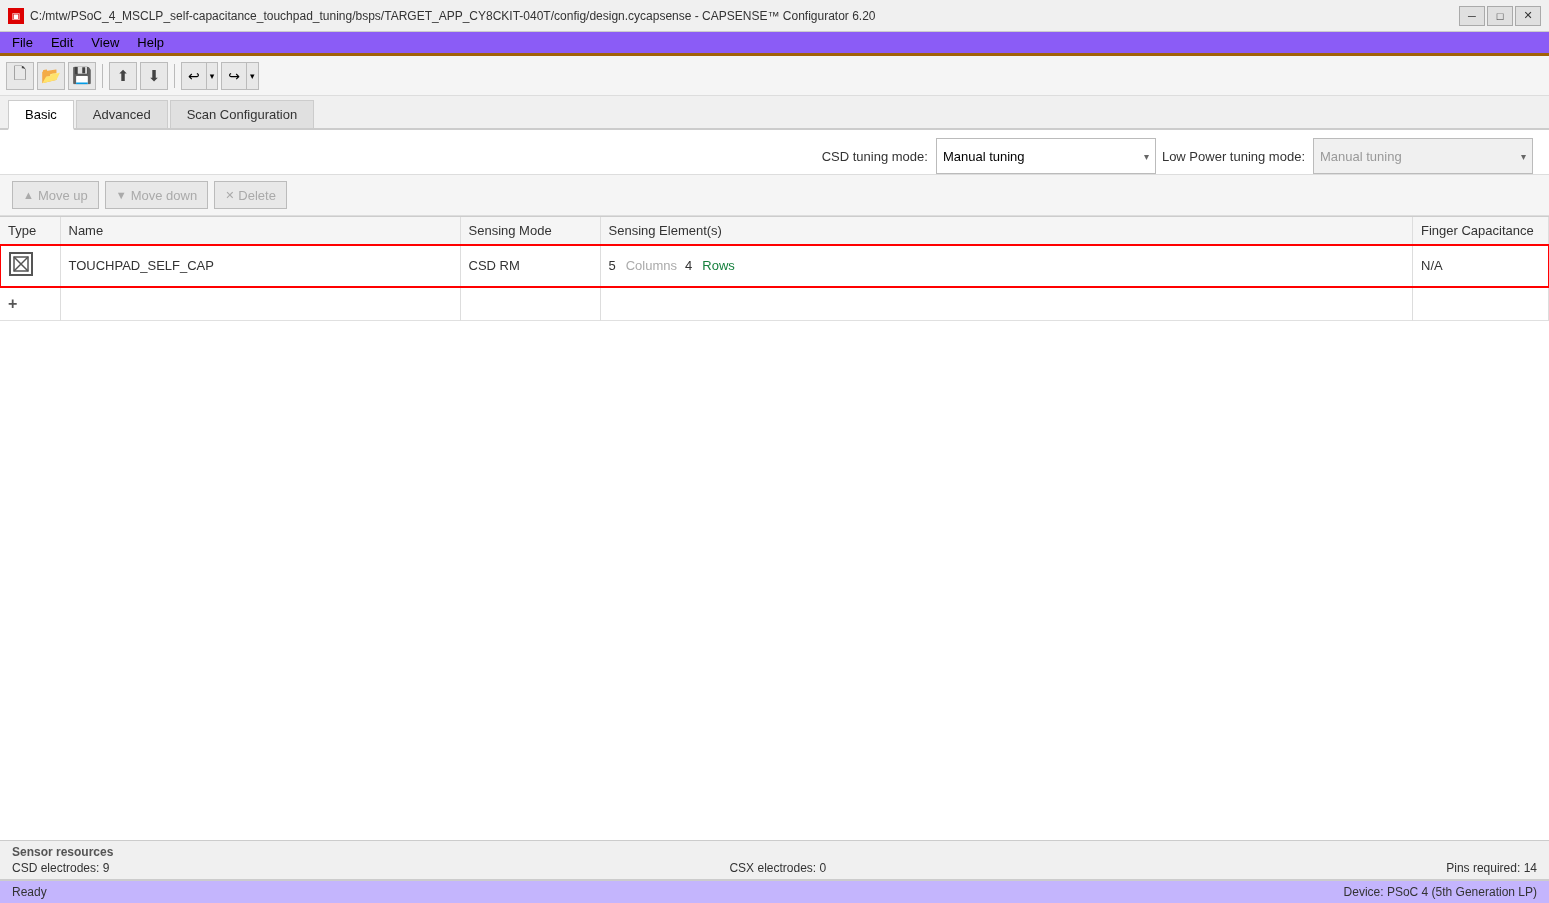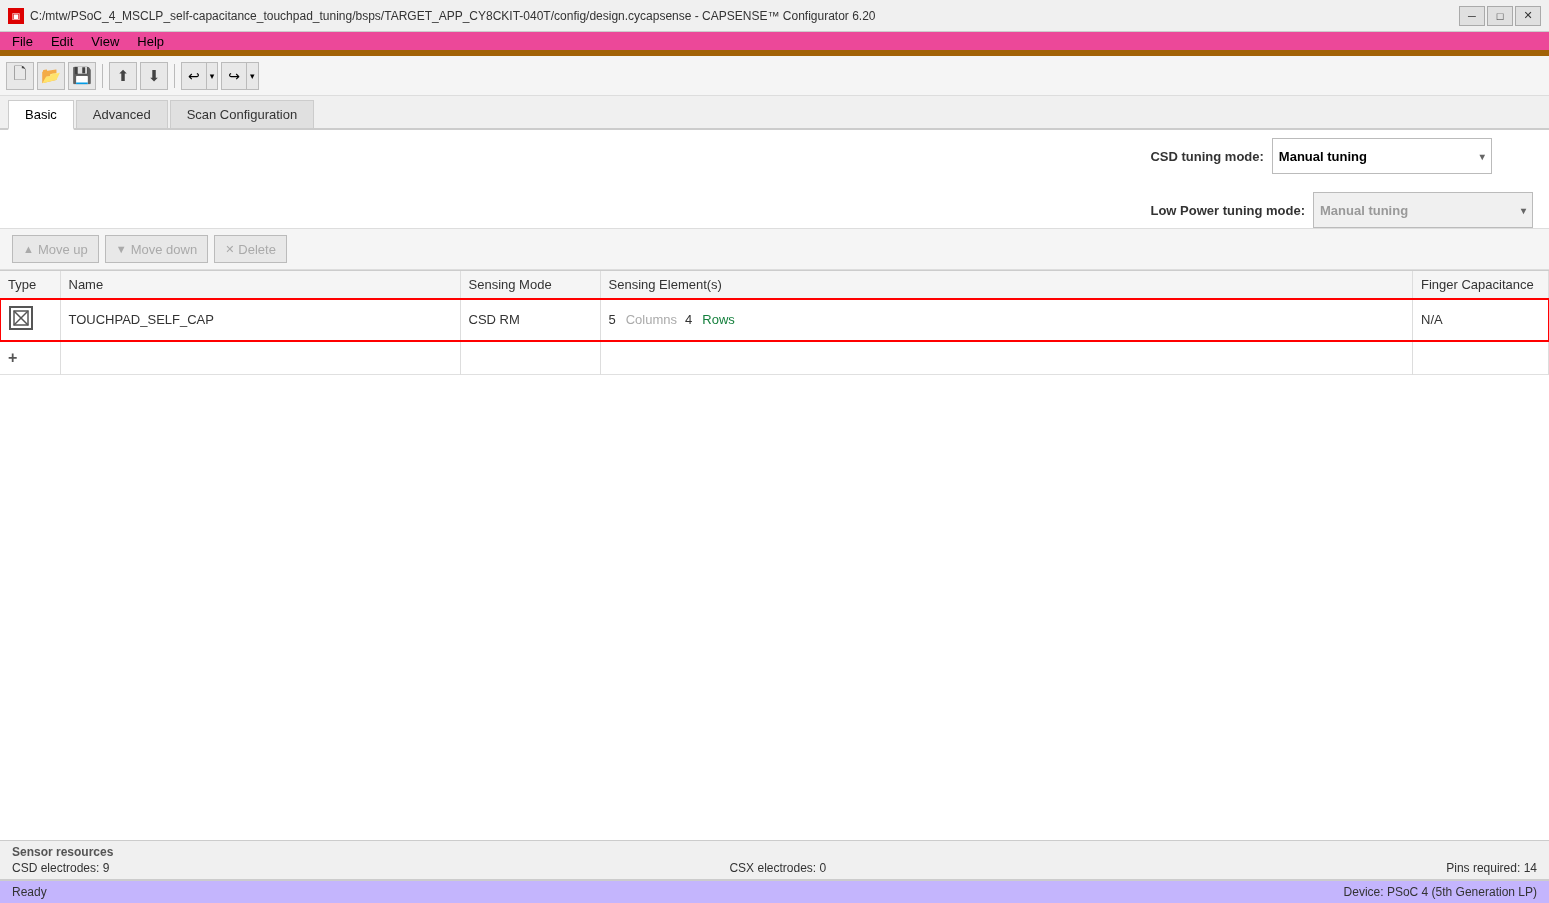--- a/index.html
+++ b/index.html
@@ -53,26 +53,26 @@
       cursor: pointer;
       display: flex;
       align-items: center;
       justify-content: center;
       font-size: 11px;
       color: #333;
     }
 
     
     .menu-bar {
-      background: #ec4899;
+      background: #8b5cf6;
       height: 24px;
       display: flex;
       align-items: center;
       padding: 0 4px;
-      border-bottom: 6px solid #a16207;
+      border-bottom: 3px solid #a16207;
       gap: 2px;
     }
     .menu-item {
       padding: 2px 8px;
       cursor: pointer;
       font-size: 13px;
       color: #000;
     }
 
     
@@ -365,21 +365,21 @@
   <div class="tab active">Basic</div>
   <div class="tab">Advanced</div>
   <div class="tab">Scan Configuration</div>
 </div>
 
 <div class="main-content">
 
   <div class="top-section">
 
     <div style="display:flex; justify-content:flex-end; padding: 8px 16px 0 16px; gap: 0;">
-      <div style="display:flex; flex-direction:column; gap:18px;font-weight:bold;">
+      <div style="display:flex; flex-direction:row; gap:6px;">
         <div class="select-wrapper">
           <span class="tuning-label">CSD tuning mode:</span>
           <div class="select-box">
             <span>Manual tuning</span>
             <span class="select-arrow">▾</span>
           </div>
         </div>
         <div class="select-wrapper">
           <span class="tuning-label">Low Power tuning mode:</span>
           <div class="select-box grayed">

